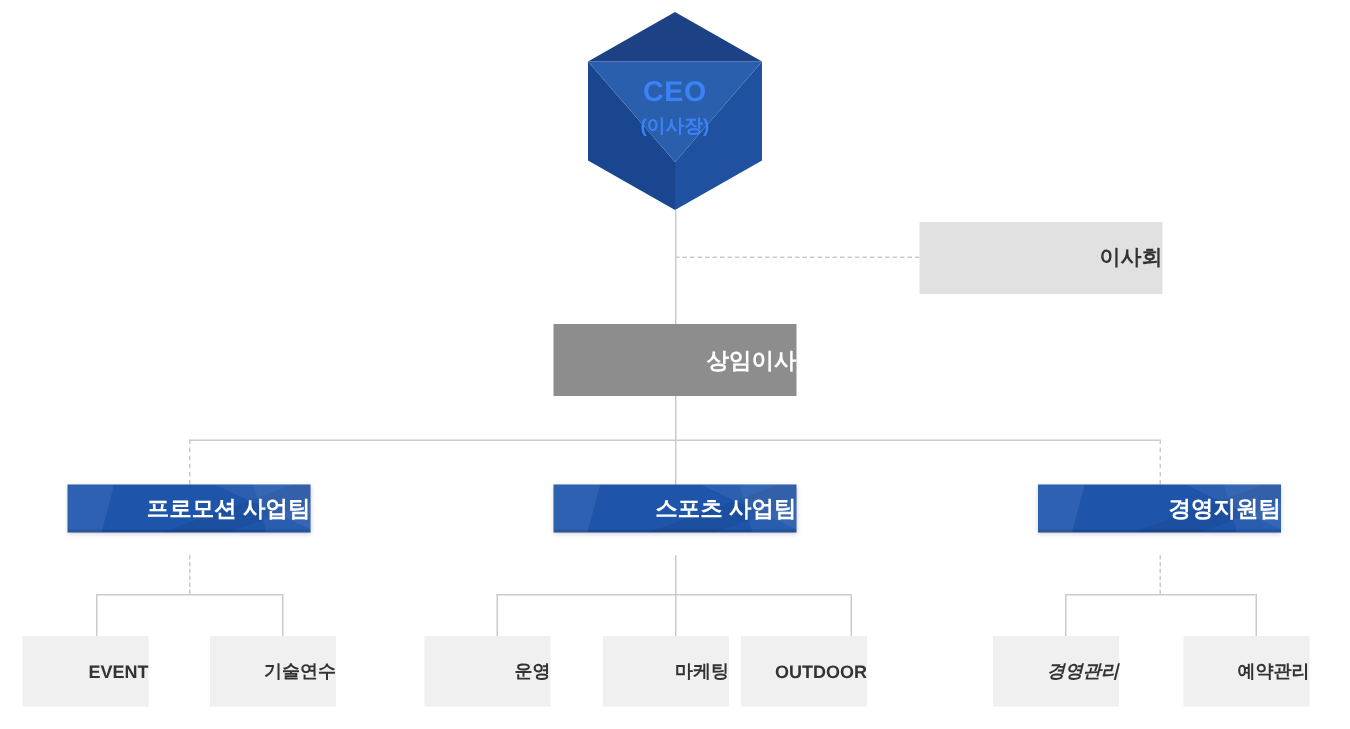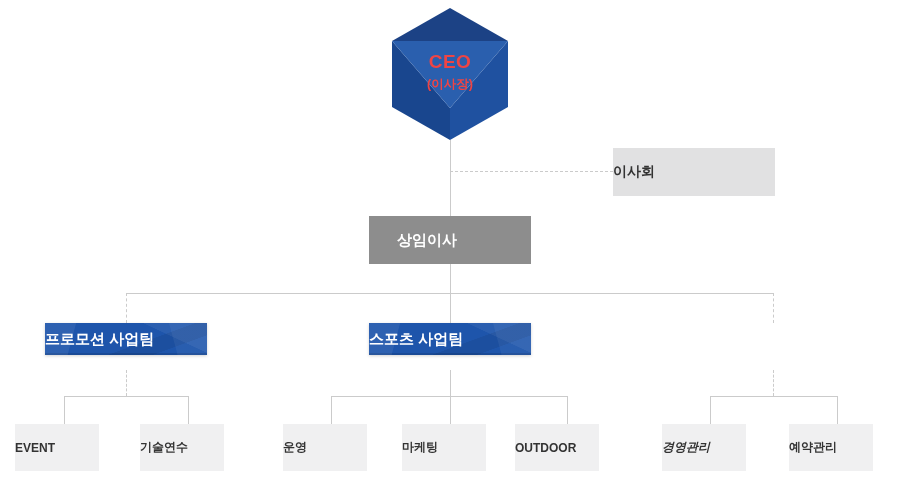--- a/index.html
+++ b/index.html
@@ -19,29 +19,29 @@
   
   .hex-wrap{position:absolute;left:392px;top:8px;width:116px;height:132px;}
   .hex-wrap svg{display:block;}
   .hex-top-face{fill:var(--hex-top);}
   .hex-front-face{fill:var(--hex-face);}
   .hex-left-face{fill:var(--hex-left);}
   .hex-right-face{fill:var(--hex-right);}
   .hex-label{
     position:absolute;left:0;top:44px;width:100%;
     display:flex;flex-direction:column;align-items:center;
-    color:#ef4444;text-align:center;
+    color:#3b82f6;text-align:center;
   }
   .hex-label .title{font-size:19px;font-weight:bold;letter-spacing:0.5px;line-height:1.1;}
   .hex-label .subtitle{font-size:12.5px;font-weight:bold;margin-top:3px;}
 
   
   .box{
     position:absolute;
-    display:flex;align-items:center;justify-content:flex-start;
+    display:flex;align-items:center;justify-content:flex-end;
     box-sizing:border-box;
   }
   .board-box{
     left:613px;top:148px;width:162px;height:48px;
     background:var(--light-box);
     color:var(--text-dark);font-size:14px;font-weight:bold;
   }
   .exec-box{
     left:369px;top:216px;width:162px;height:48px;
     background:var(--gray-box);
@@ -69,21 +69,21 @@
 
   .team-box{
     top:424px;width:84px;height:47px;
     background:var(--lighter-box);
     color:var(--text-dark);font-size:12px;font-weight:bold;
   }
   .team-event{left:15px;}
   .team-training{left:140px;}
   .team-operation{left:283px;}
   .team-marketing{left:402px;}
-  .team-outdoor{left:515px;}
+  .team-outdoor{left:494px;}
   .team-mgmt-admin{left:662px;font-style:italic;}
   .team-reservation{left:789px;}
 </style>
 </head>
 <body>
 
 <div class="canvas">
 
   <div class="vline" style="left:450px;top:140px;height:76px;"></div>
   <div class="hdash" style="left:450px;top:171px;width:163px;"></div>
@@ -128,20 +128,23 @@
   <div class="box exec-box">
     <span>상임이사</span>
   </div>
 
   <div class="box dept-box dept-promotion">
     <span>프로모션 사업팀</span>
   </div>
   <div class="box dept-box dept-sports">
     <span>스포츠 사업팀</span>
   </div>
+  <div class="box dept-box dept-management">
+    <span>경영지원팀</span>
+  </div>
 
   <div class="box team-box team-event">
     <span>EVENT</span>
   </div>
   <div class="box team-box team-training">
     <span>기술연수</span>
   </div>
   <div class="box team-box team-operation">
     <span>운영</span>
   </div>

